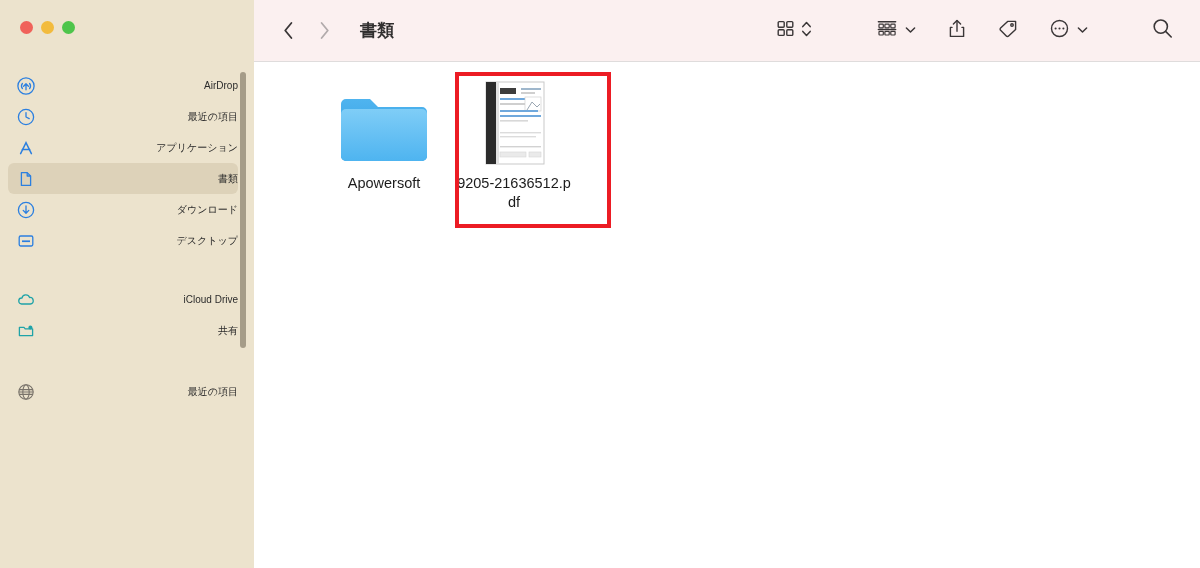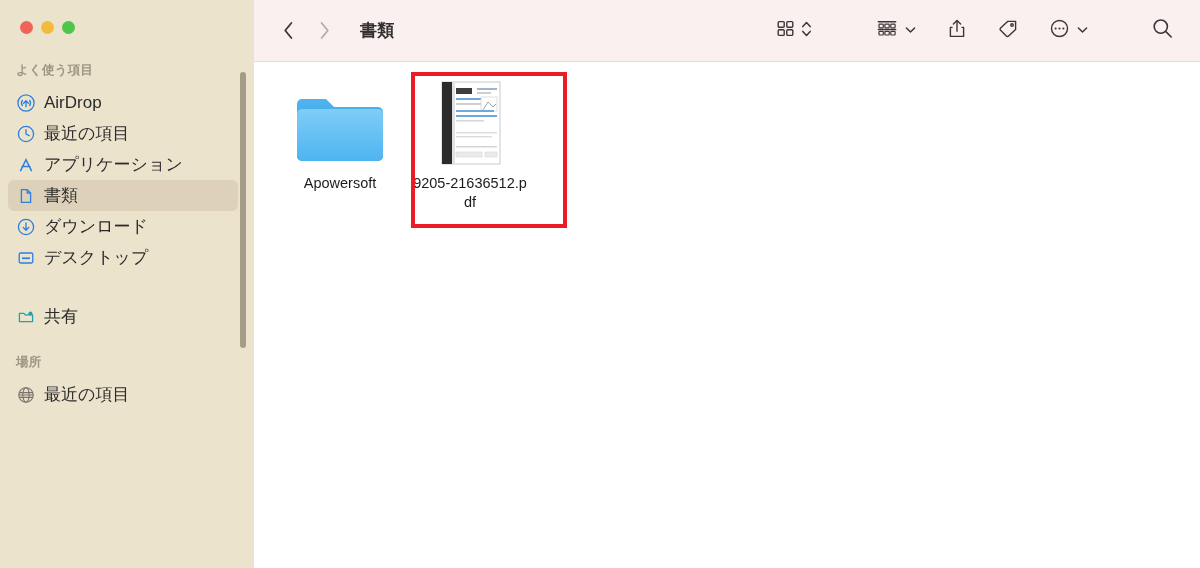--- a/index.html
+++ b/index.html
@@ -65,22 +65,23 @@
   .sb-group { margin-bottom: 0px; }
   .sb-item {
     display: flex;
     align-items: center;
     height: 31px;
     margin: 0 16px 0 8px;
     padding-left: 8px;
     border-radius: 6px;
     gap: 9px;
     color: #2b2b2b;
-    font-size: 17px;
+    font-size: 10px;
     white-space: nowrap;
+    justify-content: space-between;
   }
   .sb-item.selected {
     background: #ddd2b9;
   }
   .sb-icon {
     width: 19px;
     height: 19px;
     flex: 0 0 19px;
     display: flex;
     align-items: center;
@@ -158,20 +159,21 @@
   .tb-gap-b { margin-right: 30px; }
   .tb-gap-c { margin-right: 30px; }
   .tb-gap-d { margin-right: 62px; }
   .tb-gap-e { margin-right: 26px; }
 
   
   .content {
     position: relative;
     height: 505px;
     background: #ffffff;
+    margin-left: 44px;
   }
   .file-item {
     position: absolute;
     width: 122px;
     text-align: center;
   }
   .file-thumb {
     height: 92px;
     display: flex;
     align-items: flex-end;
@@ -201,21 +203,20 @@
 
     <div class="traffic-lights">
       <span class="light red"></span>
       <span class="light yellow"></span>
       <span class="light green"></span>
     </div>
 
     <div class="sidebar-scroll">
 
       <div class="sb-group">
-        <div class="section-header">よく使う項目</div>
         <div style="height:8px"></div>
 
         <div class="sb-item">
           <span class="sb-icon">
             <svg width="18" height="18" viewBox="0 0 18 18" fill="none" stroke="#2b7fe0" stroke-width="1.3">
               <circle cx="9" cy="9" r="8.1"></circle>
               <path d="M9 12.8 L9 7.2 M6.6 9.2 L9 6.8 L11.4 9.2" stroke-linecap="round" stroke-linejoin="round"></path>
               <path d="M5.4 11.6 a4.4 4.4 0 0 1 0 -5.2" stroke-linecap="round"></path>
               <path d="M12.6 11.6 a4.4 4.4 0 0 0 0 -5.2" stroke-linecap="round"></path>
             </svg>
@@ -272,36 +273,43 @@
           </span>
           <span>デスクトップ</span>
         </div>
       </div>
 
       <div style="height:20px"></div>
 
       <div class="sb-group">
         <div style="height:8px"></div>
 
+        <div class="sb-item">
+          <span class="sb-icon">
+            <svg width="18" height="18" viewBox="0 0 18 18" fill="none" stroke="#1fa3a8" stroke-width="1.3" stroke-linejoin="round">
+              <path d="M4.6 13.0 a3.0 3.0 0 0 1 0.3 -6.0 a4.0 4.0 0 0 1 7.7 -0.5 a2.8 2.8 0 0 1 0.7 6.5 Z"></path>
+            </svg>
+          </span>
+          <span>iCloud Drive</span>
+        </div>
 
         <div class="sb-item">
           <span class="sb-icon">
             <svg width="18" height="18" viewBox="0 0 18 18" fill="none" stroke="#1fa3a8" stroke-width="1.3" stroke-linejoin="round">
               <path d="M2.4 5.4 L7.0 5.4 L8.2 6.8 L15.6 6.8 L15.6 13.6 L2.4 13.6 Z"></path>
               <circle cx="13.4" cy="5.6" r="2.0" fill="#1fa3a8" stroke="none"></circle>
             </svg>
           </span>
           <span>共有</span>
         </div>
       </div>
 
       <div style="height:22px"></div>
 
       <div class="sb-group">
-        <div class="section-header">場所</div>
         <div style="height:8px"></div>
 
         <div class="sb-item">
           <span class="sb-icon">
             <svg width="18" height="18" viewBox="0 0 18 18" fill="none" stroke="#79736a" stroke-width="1.1">
               <circle cx="9" cy="9" r="7.2"></circle>
               <ellipse cx="9" cy="9" rx="3.2" ry="7.2"></ellipse>
               <path d="M2.1 6.6 L15.9 6.6 M2.1 11.4 L15.9 11.4 M1.8 9 L16.2 9"></path>
             </svg>
           </span>

